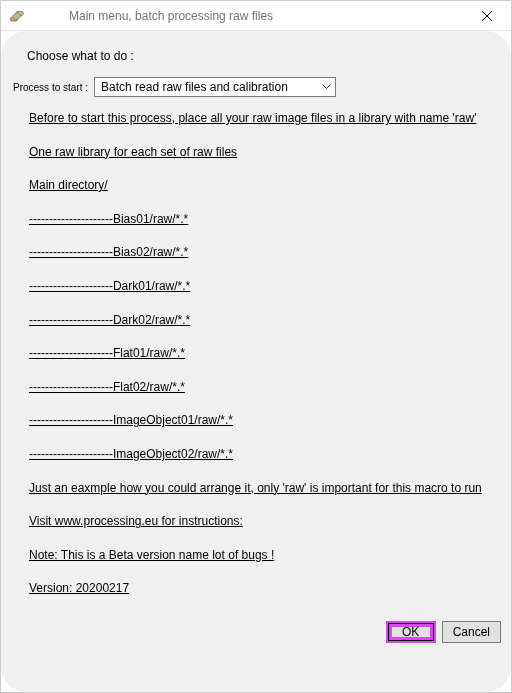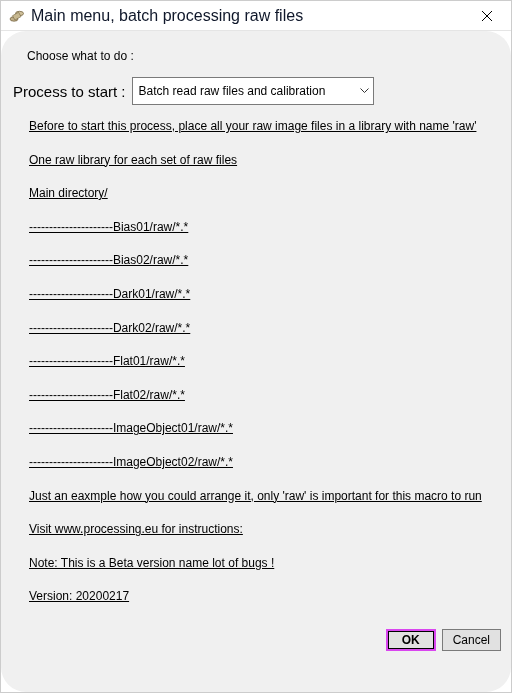--- a/index.html
+++ b/index.html
@@ -33,22 +33,23 @@
     .titlebar .icon {
       width: 16px;
       height: 16px;
       margin-right: 6px;
       display: flex;
       align-items: center;
       justify-content: center;
     }
     .titlebar .title {
       flex: 1;
-      font-size: 16px;
-      color: #0f172a;
+      font-size: 12px;
+      color: #737373;
+      margin-left: 38px;
     }
     .titlebar .close {
       width: 40px;
       height: 28px;
       display: flex;
       align-items: center;
       justify-content: center;
       cursor: pointer;
     }
     .titlebar .close svg { display: block; }
@@ -63,27 +64,27 @@
     .prompt {
       padding: 0 0 14px 26px;
       font-size: 12px;
     }
     .process-row {
       display: flex;
       align-items: center;
       padding: 0 0 14px 12px;
     }
     .process-label {
-      font-size: 15px;
+      font-size: 10px;
       margin-right: 6px;
     }
     .dropdown {
       position: relative;
       width: 242px;
-      height: 28px;
+      height: 20px;
       border: 1px solid #7a7a7a;
       background: #fff;
       display: flex;
       align-items: center;
       padding: 0 22px 0 6px;
       font-size: 12px;
       cursor: pointer;
     }
     .dropdown .chev {
       position: absolute;
@@ -117,22 +118,21 @@
       font-size: 12px;
       display: flex;
       align-items: center;
       justify-content: center;
       padding: 0 10px;
       cursor: pointer;
     }
     .btn.default {
       outline: 1px solid #000;
       outline-offset: -3px;
-      border: 2px solid #d946ef;
-      font-weight: bold;
+      border: 6px solid #d946ef;
     }
   </style>
 </head>
 <body>
 
 <div class="window">
 
   <div class="titlebar">
     <span class="icon">
       <svg width="16" height="16" viewBox="0 0 16 16">

